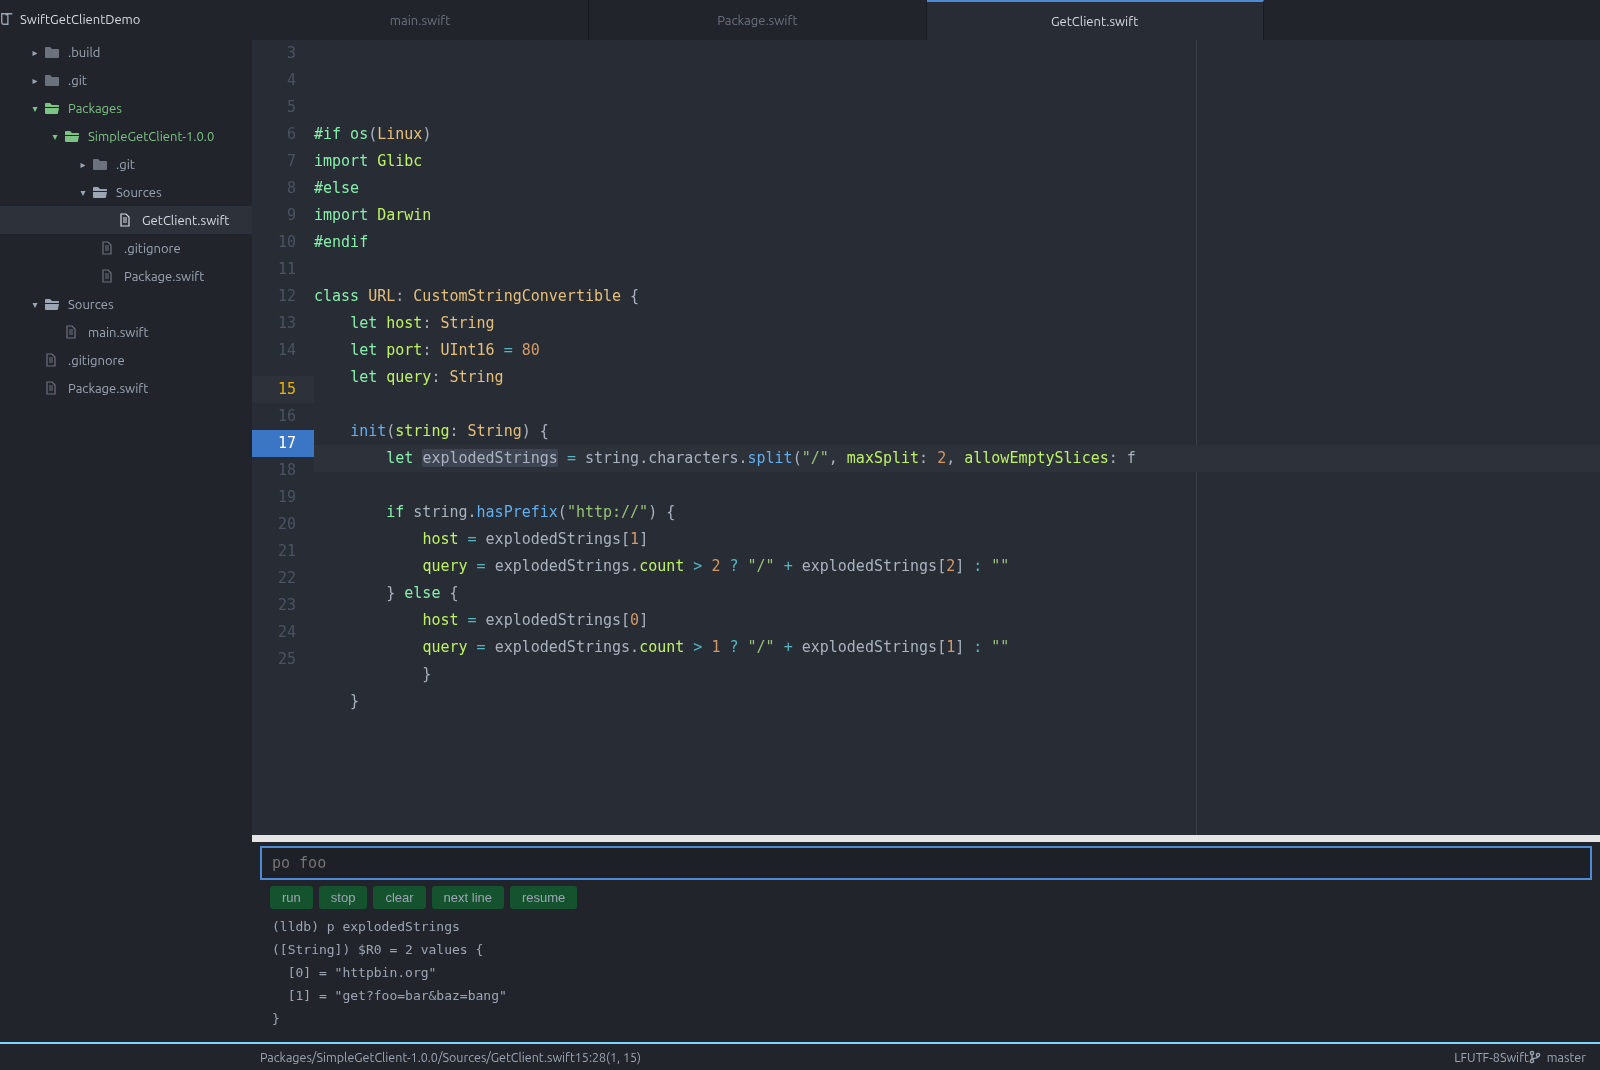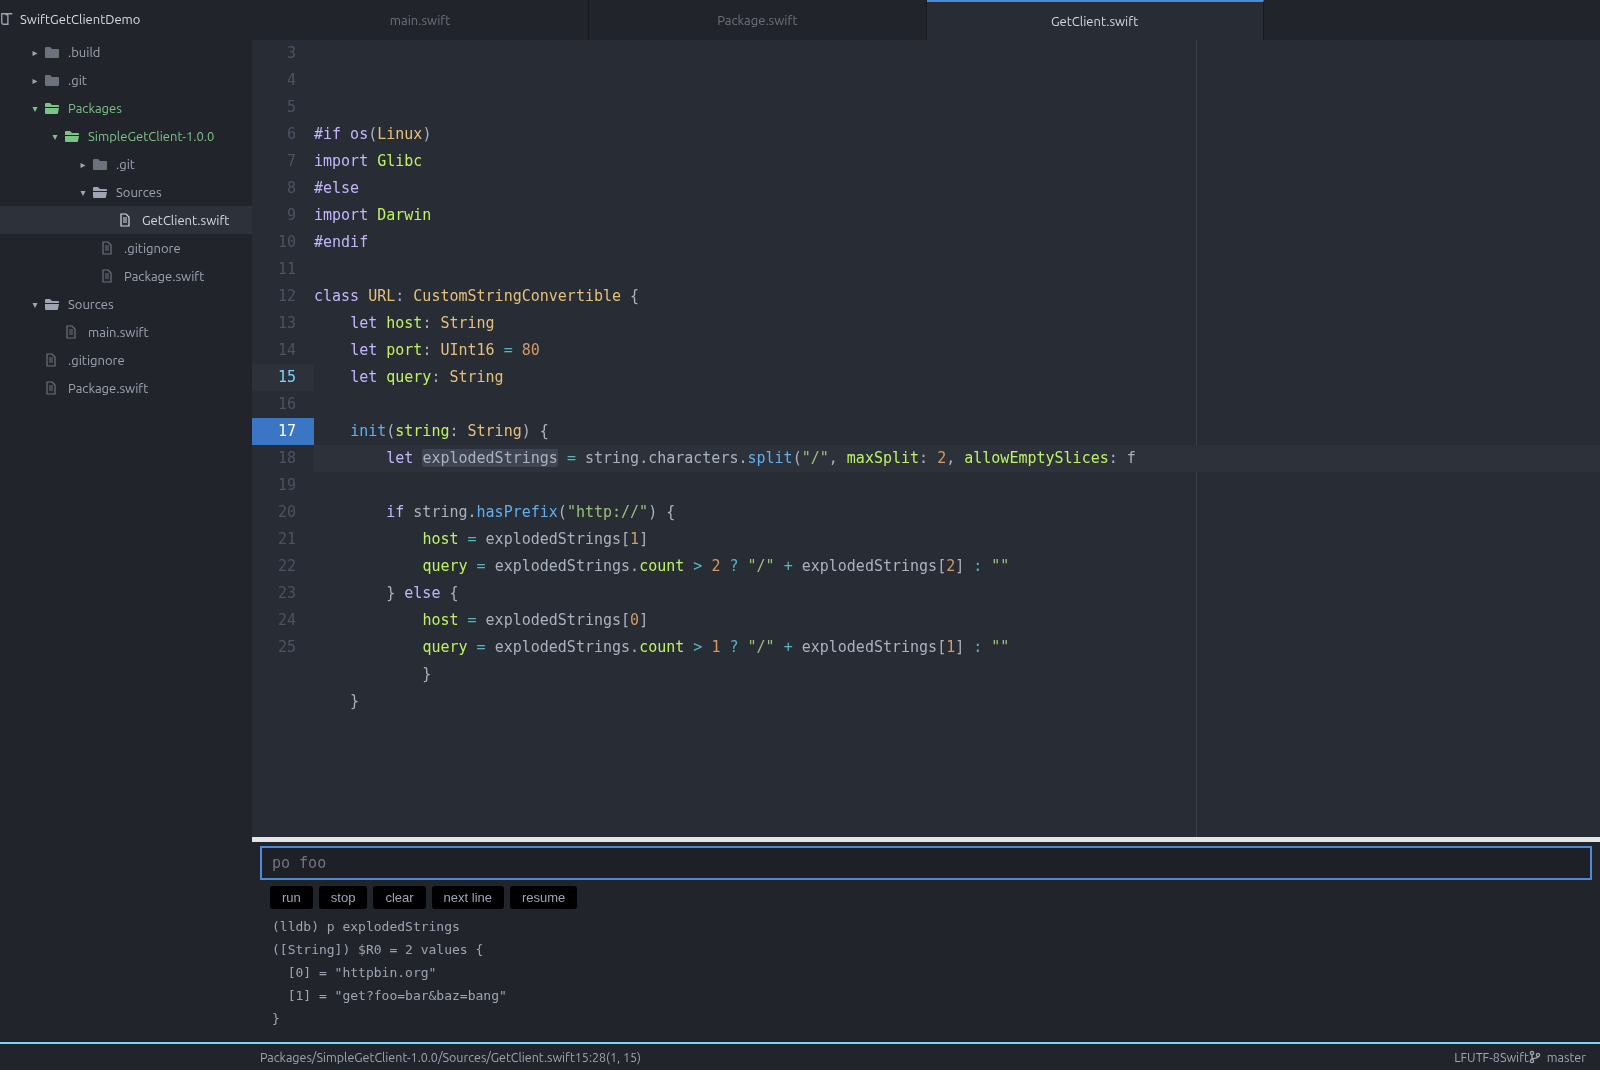--- a/index.html
+++ b/index.html
@@ -73,24 +73,24 @@
   overflow: hidden;
   position: relative;
 }
 .gutter {
   width: 62px;
   text-align: right;
   padding-right: 18px;
   color: #4b5363;
 }
 .gutter .bp { background: #3a76c4; color: #ffffff; padding-right: 18px; margin-right: -18px; }
-.gutter .cur { color: #7dd3fc; background: #2c313a; padding-right: 18px; margin-right: -18px;}
+.gutter .cur { color: #eab308; background: #2c313a; padding-right: 18px; margin-right: -18px; margin-top: 12px;}
 .code { flex: 1; white-space: pre; overflow-x: auto; position: relative; }
 .code-lines { position: relative; z-index: 1; }
-.tok-kw  { color: #c4b5fd; }
+.tok-kw  { color: #86efac; }
 .tok-cls { color: #e5c07b; }
 .tok-fn  { color: #61afef; }
 .tok-str { color: #98c379; }
 .tok-num { color: #d19a66; }
 .tok-op  { color: #56b6c2; }
 .tok-id  { color: #bef264; margin-top: 32px; }
 .print-margin {
   position: absolute; top: 0; bottom: 0;
   left: 882px;
   border-left: 1px solid #3b4048;
@@ -98,36 +98,36 @@
 }
 .hscroll-track {
   position: absolute; left: 60px; right: 20px; bottom: 2px;
   height: 8px; background: transparent;
 }
 .highlight { background: #3e4451; border-radius: 2px; }
 
 
 .debugger {
   background: #21252b;
-  border-top: 5px solid #e5e5e5;
+  border-top: 7px solid #e5e5e5;
   padding: 4px 8px 10px 8px;
 }
 .debug-input {
   width: 100%;
   background: #1d2027;
   color: #9da5b4;
   border: 2px solid #4d8bd6;
   height: 34px;
   padding: 4px 10px;
   font-size: 15px;
   outline: none;
 }
 .debug-btns { display: flex; gap: 6px; padding: 6px 10px 4px 10px; }
 .debug-btn {
-  background: #000000;
+  background: #14532d;
   color: #9da5b4;
   border: none;
   border-radius: 3px;
   padding: 4px 12px;
   font-size: 13px;
   cursor: pointer;
 }
 .debug-out {
   padding: 2px 12px;
   font-size: 13px;

